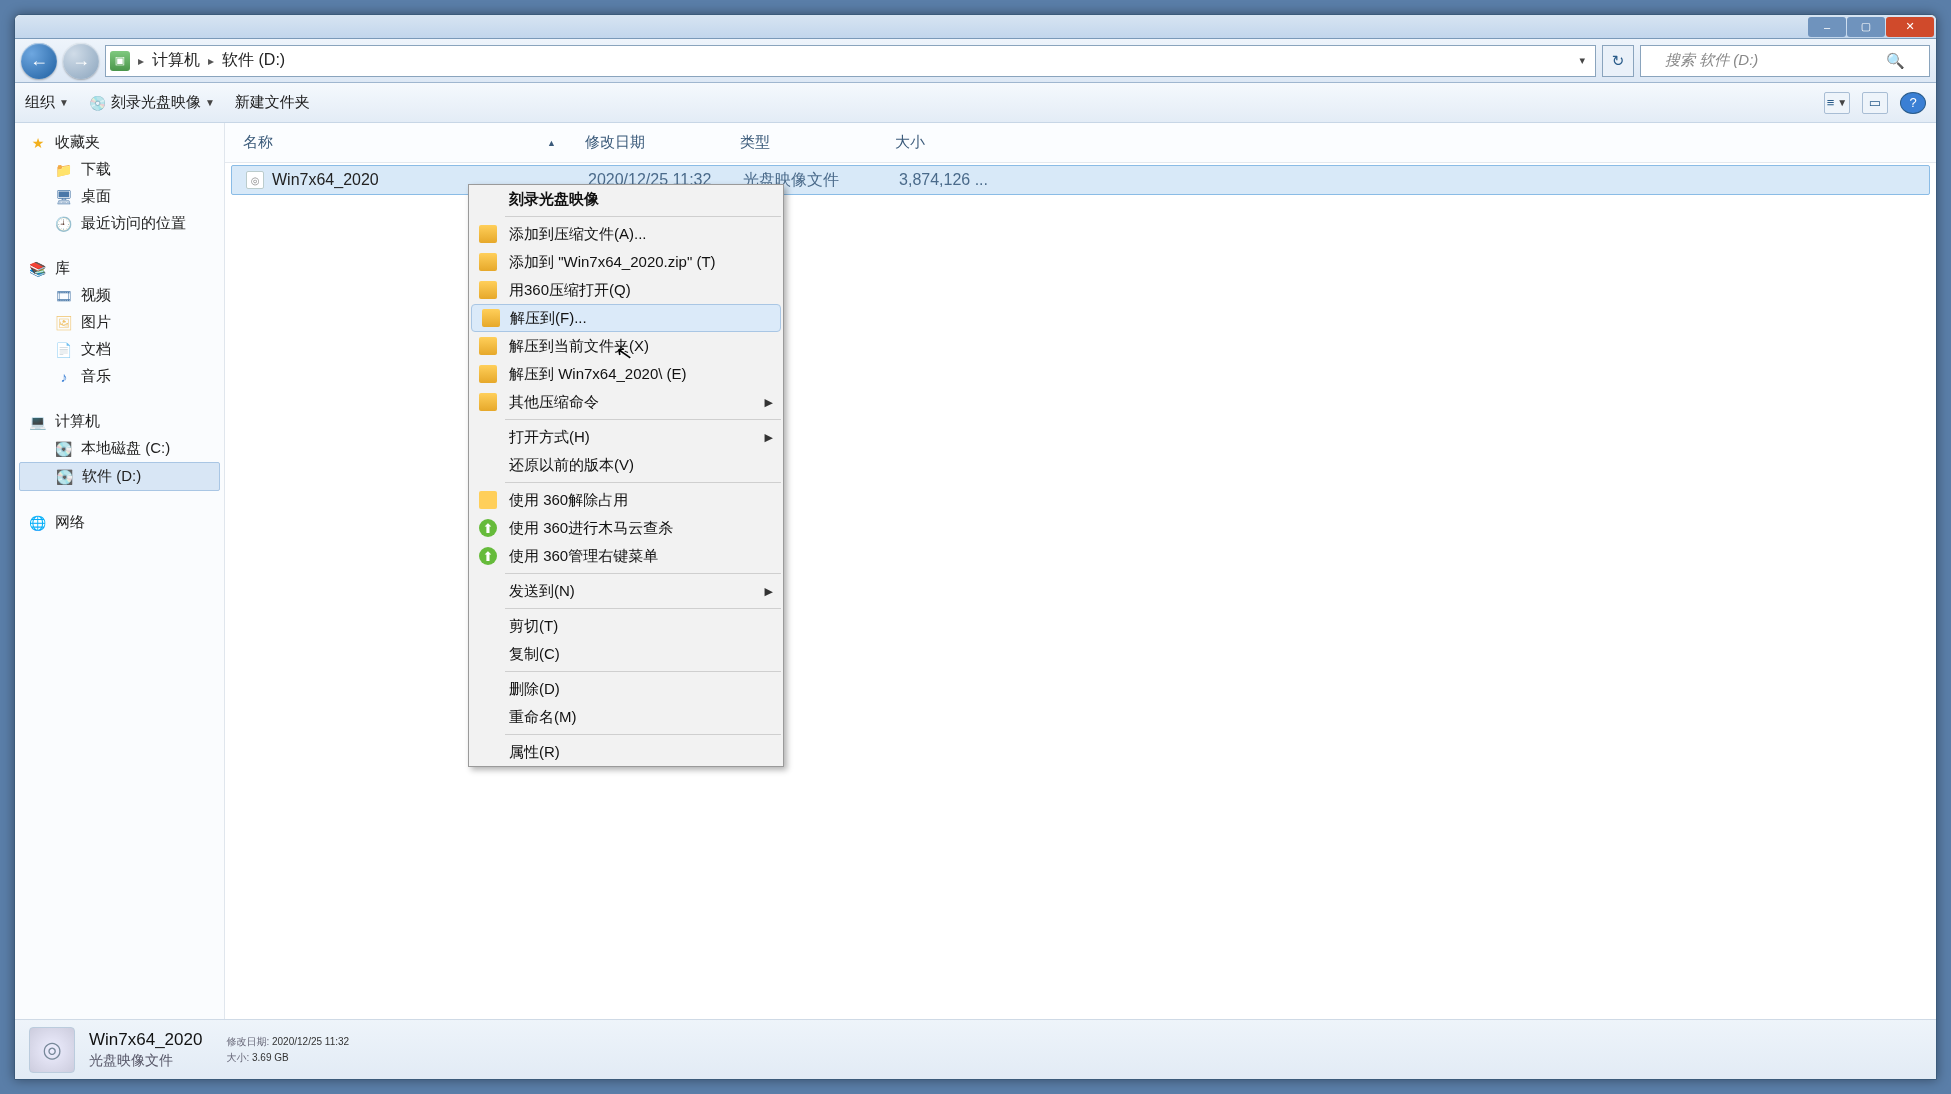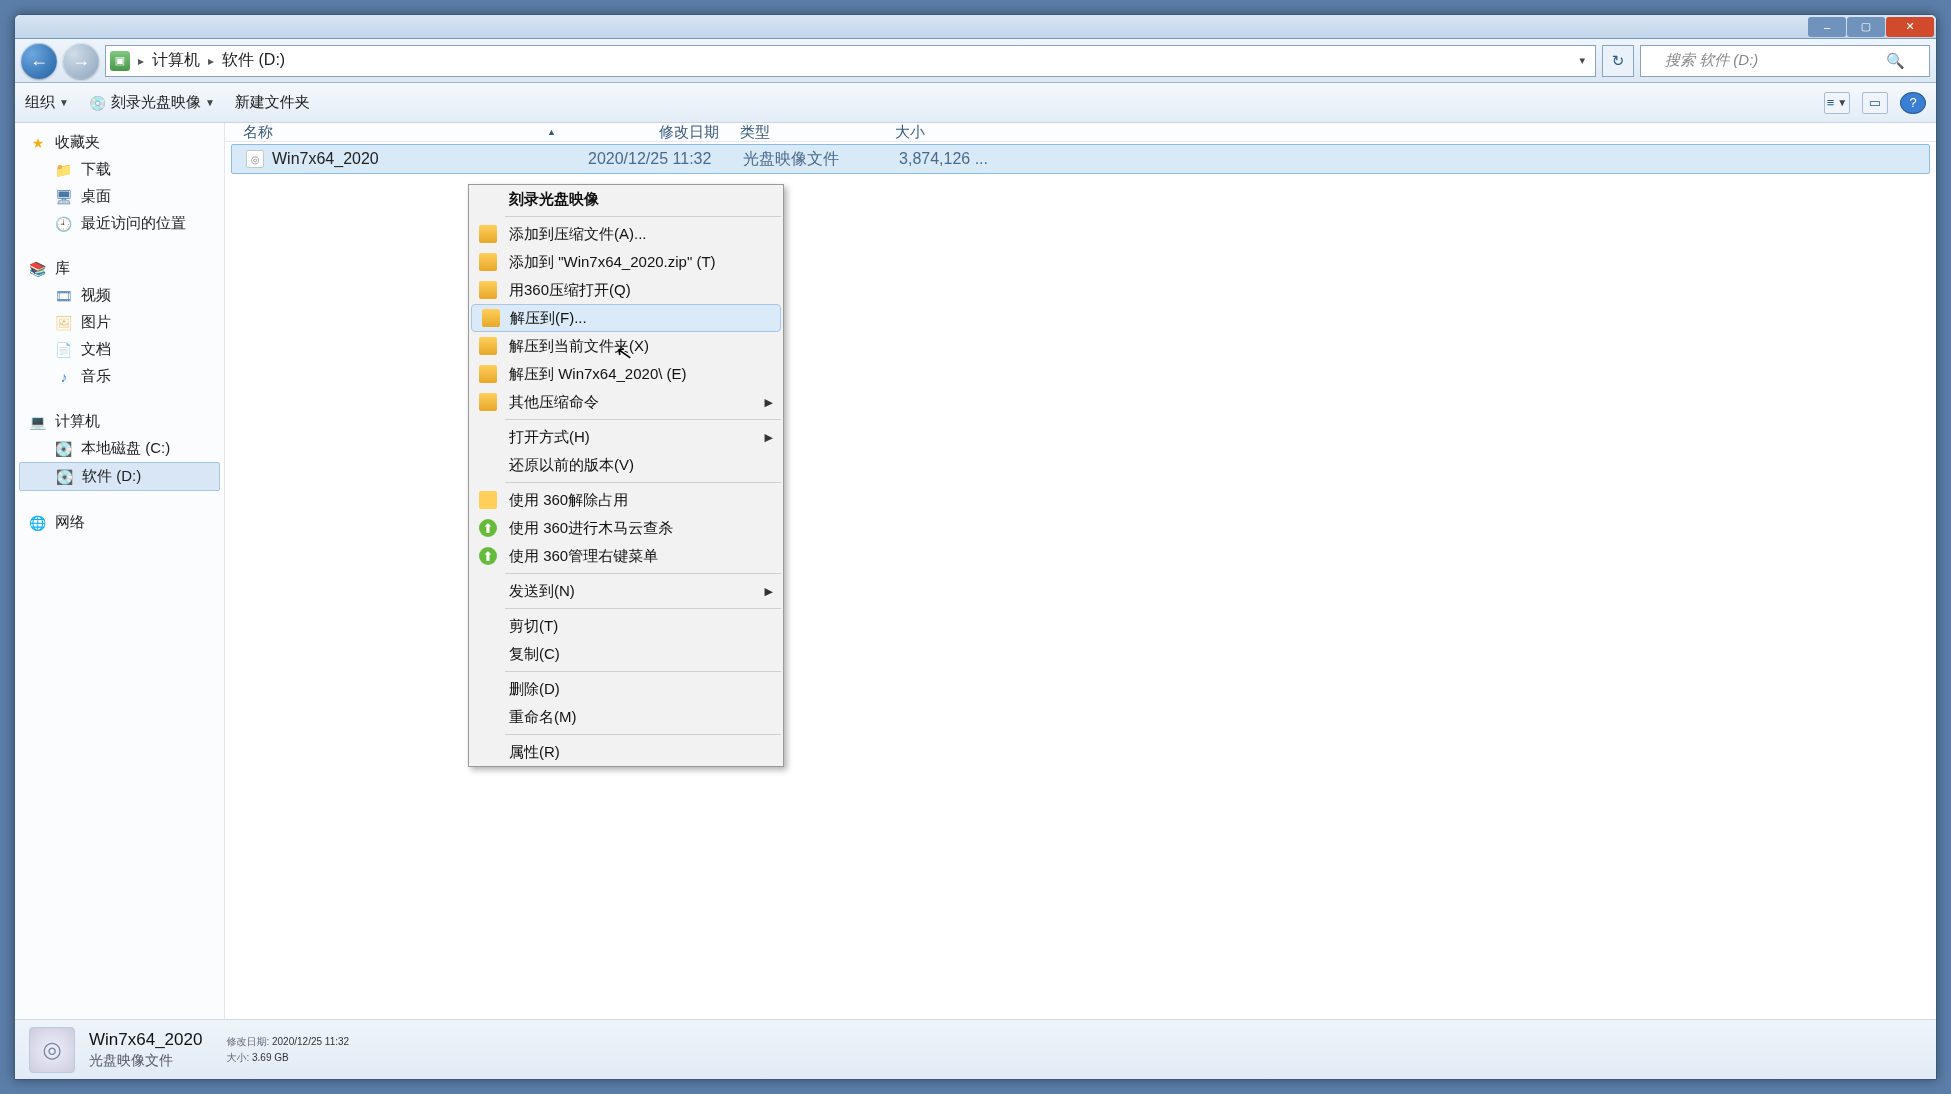--- a/index.html
+++ b/index.html
@@ -61,24 +61,24 @@
 .folder { color:#f0c36d; }
 .monitor { color:#4a78a8; }
 .doc { color:#6a8db3; }
 .music { color:#3a7fd4; }
 .drive { color:#7a8fa3; }
 .disk { color:#5a8c5a; }
 .net { color:#4a90c2; }
 
 
 .listarea { flex:1; display:flex; flex-direction:column; min-width:0; }
-.cols { height:19px; display:flex; align-items:center; border-bottom:1px solid #e4e9ef; font-size:15px; color:#3a5a7a; background:#fbfdff; }
+.cols { height:40px; display:flex; align-items:center; border-bottom:1px solid #e4e9ef; font-size:15px; color:#3a5a7a; background:#fbfdff; }
 .col { padding:0 10px; border-right:1px solid transparent; }
 .col.name { width:350px; padding-left:18px; display:flex; align-items:center; gap:6px; }
-.col.date { width:155px;text-align:right; }
+.col.date { width:155px; }
 .col.type { width:155px; }
 .col.size { width:110px; text-align:left; }
 .sort-ind { font-size:9px; color:#3a5a7a; margin-left:auto; margin-right:8px; }
 
 .rows { flex:1; position:relative; }
 .row { height:30px; display:flex; align-items:center; font-size:16px; color:#222; }
 .row.sel { background:#d8e9f8; border:1px solid #8abce6; border-radius:2px; margin:2px 6px 0 6px; }
 .cell { padding:0 10px; }
 .cell.name { width:346px; padding-left:14px; display:flex; align-items:center; gap:8px; }
 .cell.date { width:155px; color:#4a6a8a; }

